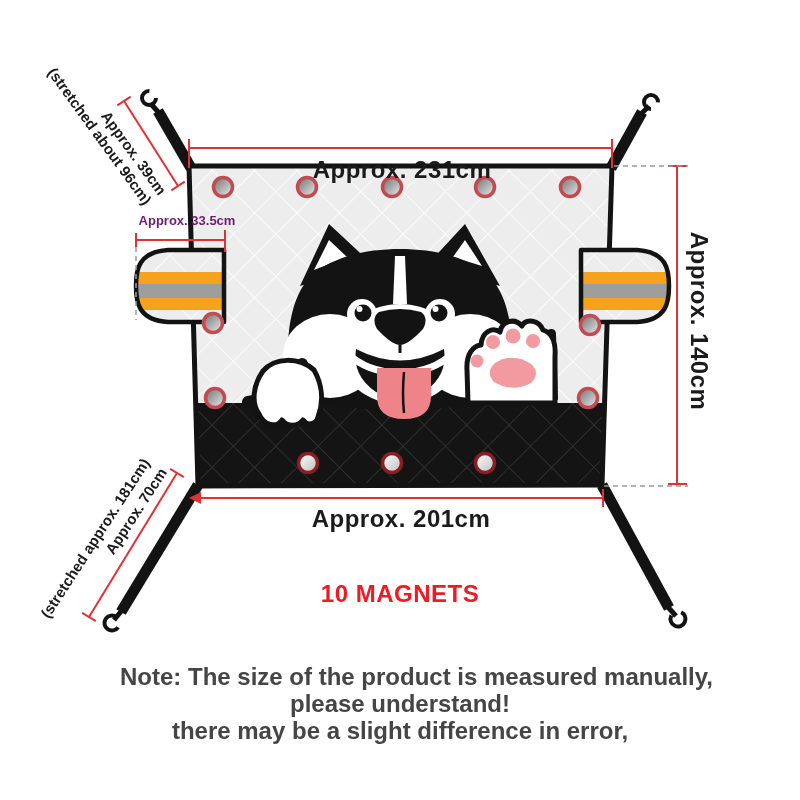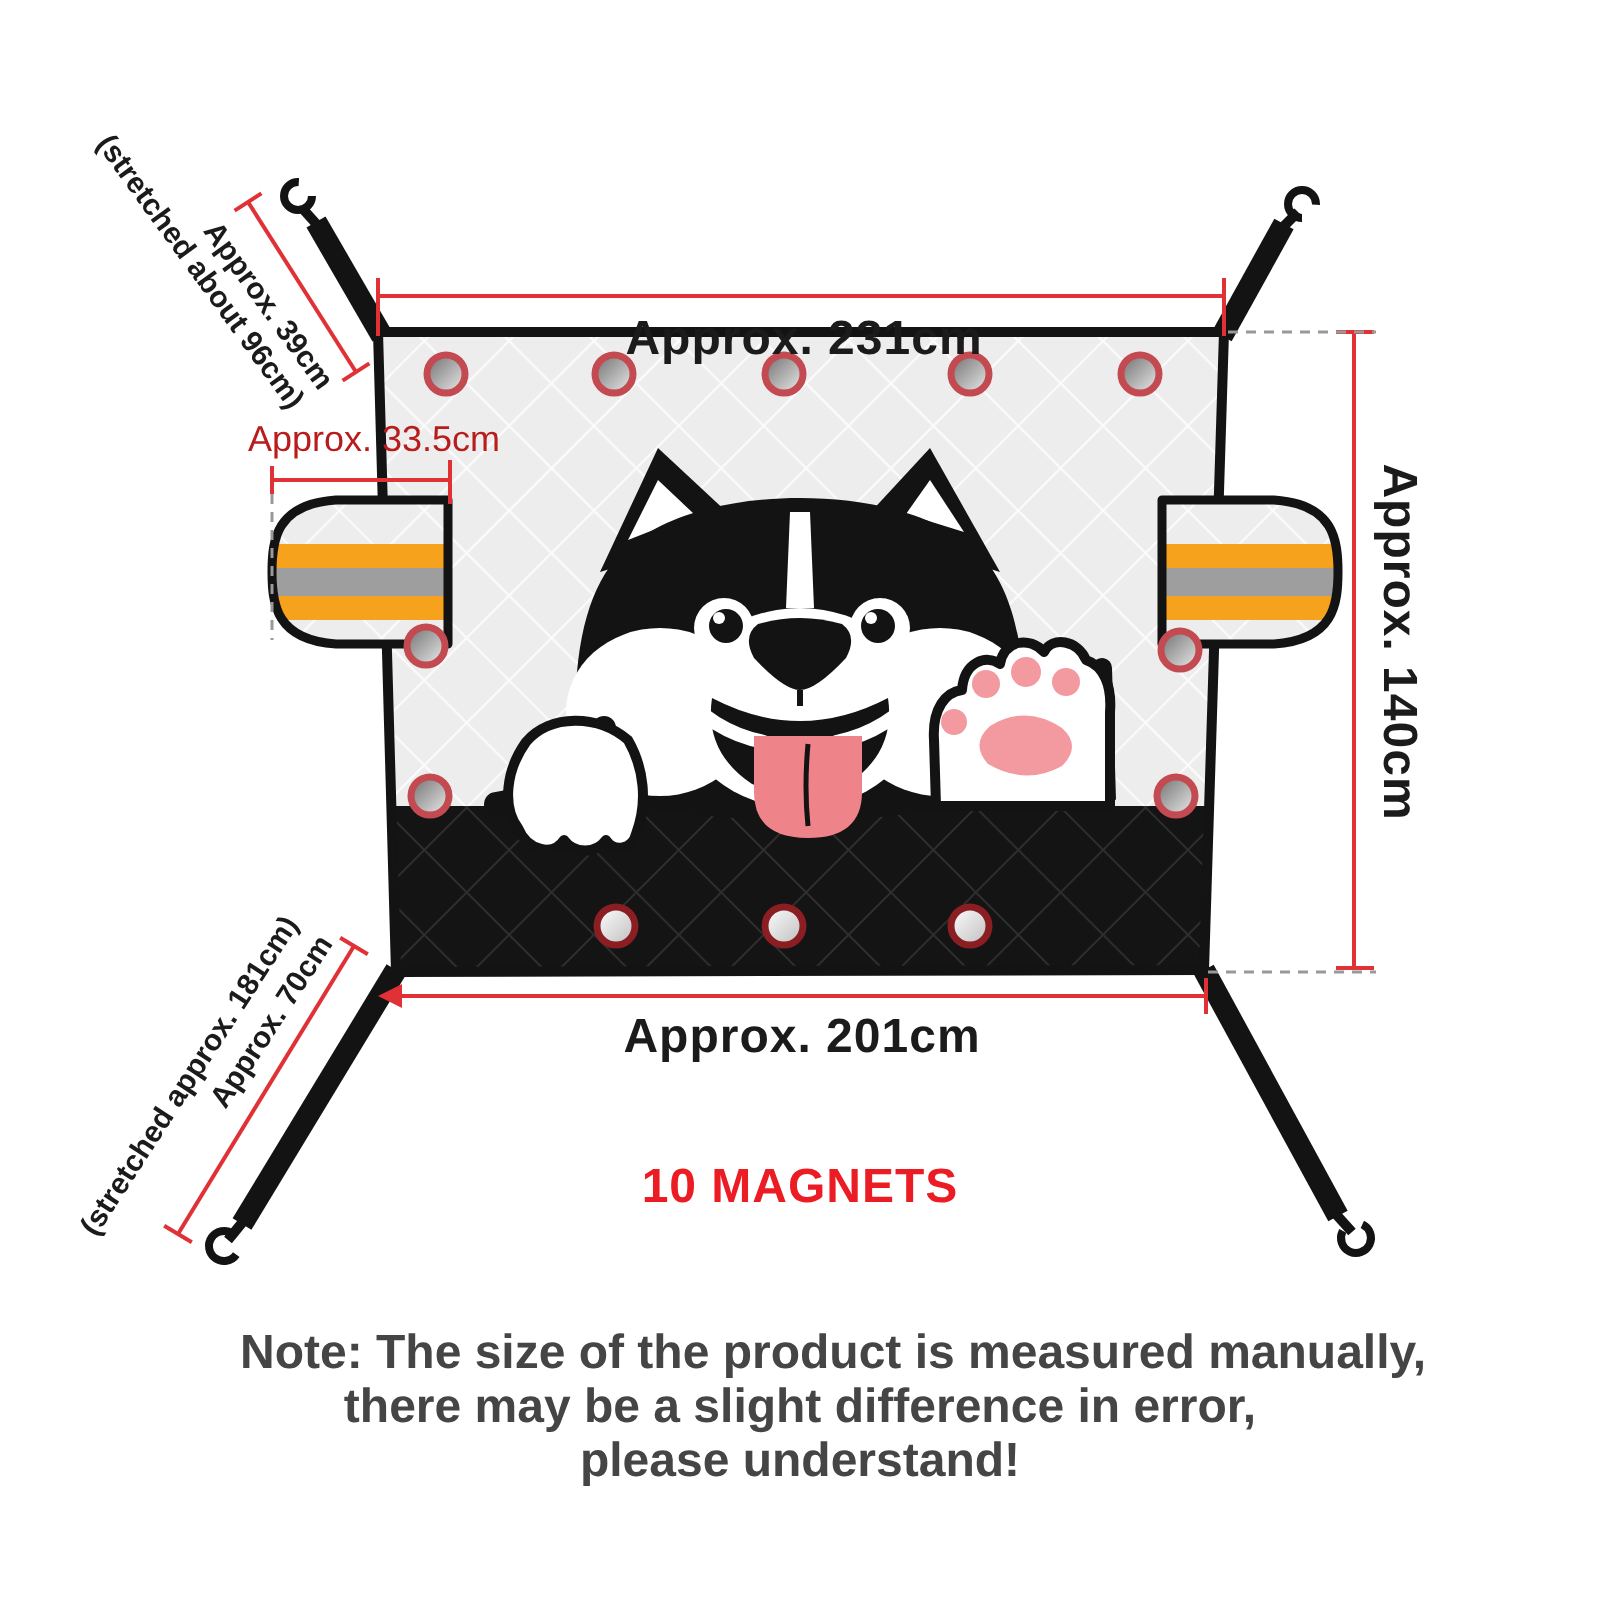--- a/index.html
+++ b/index.html
@@ -5,21 +5,21 @@
   html,body{margin:0;padding:0;background:#fff;}
   .canvas{
     position:relative;width:800px;height:800px;background:#ffffff;
     font-family:"Liberation Sans", sans-serif;overflow:hidden;
   }
   .layer{position:absolute;left:0;top:0;}
   .lbl{position:absolute;white-space:nowrap;transform:translate(-50%,-50%);}
   .dim-black{font-size:24px;font-weight:bold;color:#1b1b1b;letter-spacing:0.5px;}
   .rot90{transform:translate(-50%,-50%) rotate(90deg);}
   .diag{font-size:15px;font-weight:bold;color:#1b1b1b;transform:translate(-50%,-50%) rotate(var(--r));}
-  .flapdim{font-size:18px;font-weight:normal;color:#b91c1c;}
+  .flapdim{font-size:13px;font-weight:bold;color:#701a75;}
   .magnets-lbl{font-size:24px;font-weight:bold;color:#ec1c24;letter-spacing:0.5px;}
   .note{
     position:absolute;left:400px;top:663px;transform:translateX(-50%);
     width:560px;text-align:center;font-size:24px;line-height:27px;color:#454545;font-weight:bold;
   }
   .note div{white-space:nowrap;}
 </style>
 </head>
 <body>
 
@@ -194,17 +194,17 @@
   <span class="lbl diag" style="left:100px;top:136px;--r:54deg;">(stretched about 96cm)</span>
   <span class="lbl diag" style="left:134px;top:153px;--r:54deg;">Approx. 39cm</span>
 
   <span class="lbl diag" style="left:95px;top:538px;--r:-57deg;">(stretched approx. 181cm)</span>
   <span class="lbl diag" style="left:136px;top:511px;--r:-57deg;">Approx. 70cm</span>
 
   <span class="lbl magnets-lbl" style="left:400px;top:594px;">10 MAGNETS</span>
 
   <div class="note">
     <div>Note: The size of the product is measured manually,</div>
+    <div>please understand!</div>
     <div>there may be a slight difference in error,</div>
-    <div>please understand!</div>
   </div>
 
 </div>
 
 </body></html>

